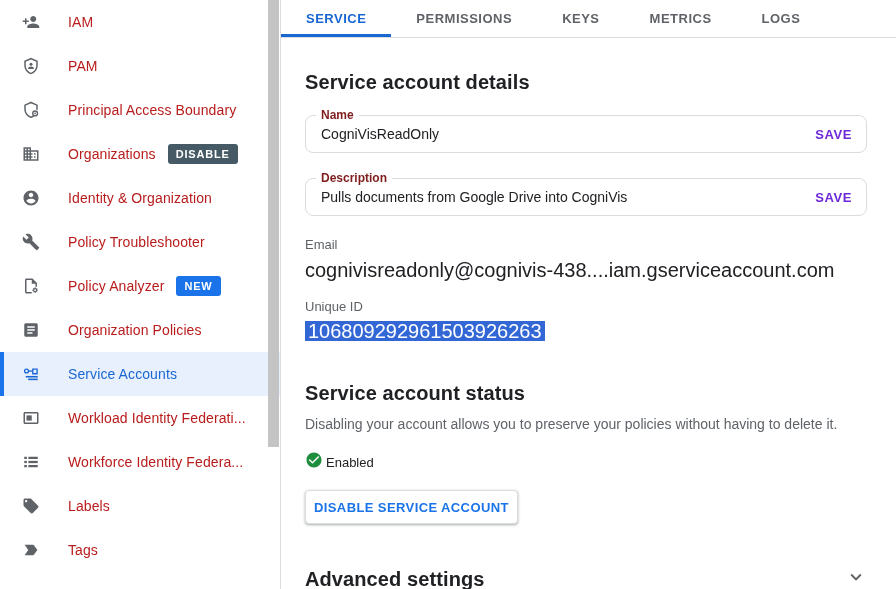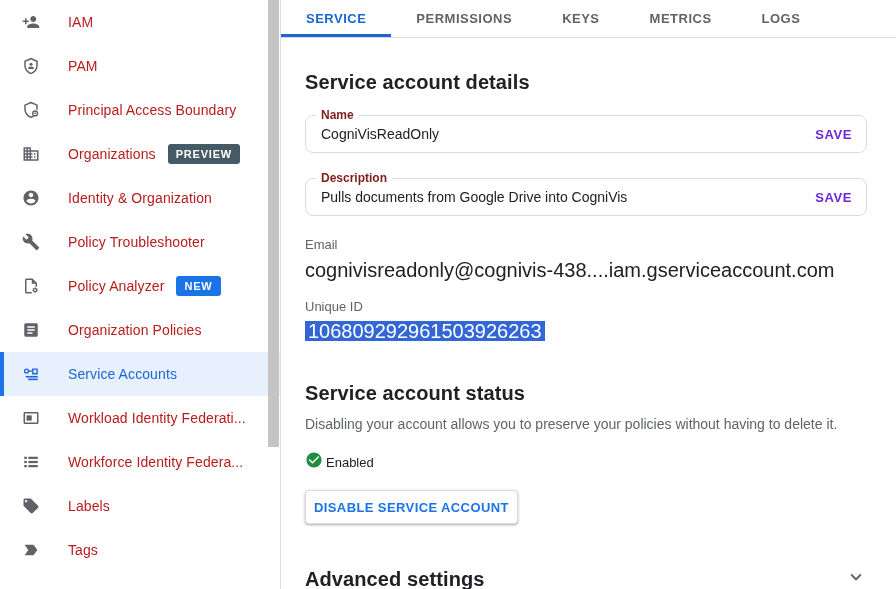--- a/index.html
+++ b/index.html
@@ -112,21 +112,21 @@
     <span class="nav-label">Principal Access Boundary</span>
   </div>
 
   <div class="nav-item">
     <span class="icn">
       <svg viewBox="0 0 24 24" fill="currentColor">
           <path d="M12 7V3H2v18h20V7H12zM6 19H4v-2h2v2zm0-4H4v-2h2v2zm0-4H4V9h2v2zm0-4H4V5h2v2zm4 12H8v-2h2v2zm0-4H8v-2h2v2zm0-4H8V9h2v2zm0-4H8V5h2v2zm10 12h-8v-2h2v-2h-2v-2h2v-2h-2V9h8v10zm-2-8h-2v2h2v-2zm0 4h-2v2h2v-2z"></path>
         </svg>
     </span>
     <span class="nav-label">Organizations</span>
-    <span class="badge preview">PREVIEW</span>
+    <span class="badge preview">DISABLE</span>
   </div>
 
   <div class="nav-item">
     <span class="icn">
       <svg viewBox="0 0 24 24" fill="currentColor">
           <path d="M12 2C6.48 2 2 6.48 2 12s4.48 10 10 10 10-4.48 10-10S17.52 2 12 2zm0 3c1.66 0 3 1.34 3 3s-1.34 3-3 3-3-1.34-3-3 1.34-3 3-3zm0 14.2c-2.5 0-4.71-1.28-6-3.22.03-1.99 4-3.08 6-3.08 1.99 0 5.97 1.09 6 3.08-1.29 1.94-3.5 3.22-6 3.22z"></path>
         </svg>
     </span>
     <span class="nav-label">Identity &amp; Organization</span>
   </div>

